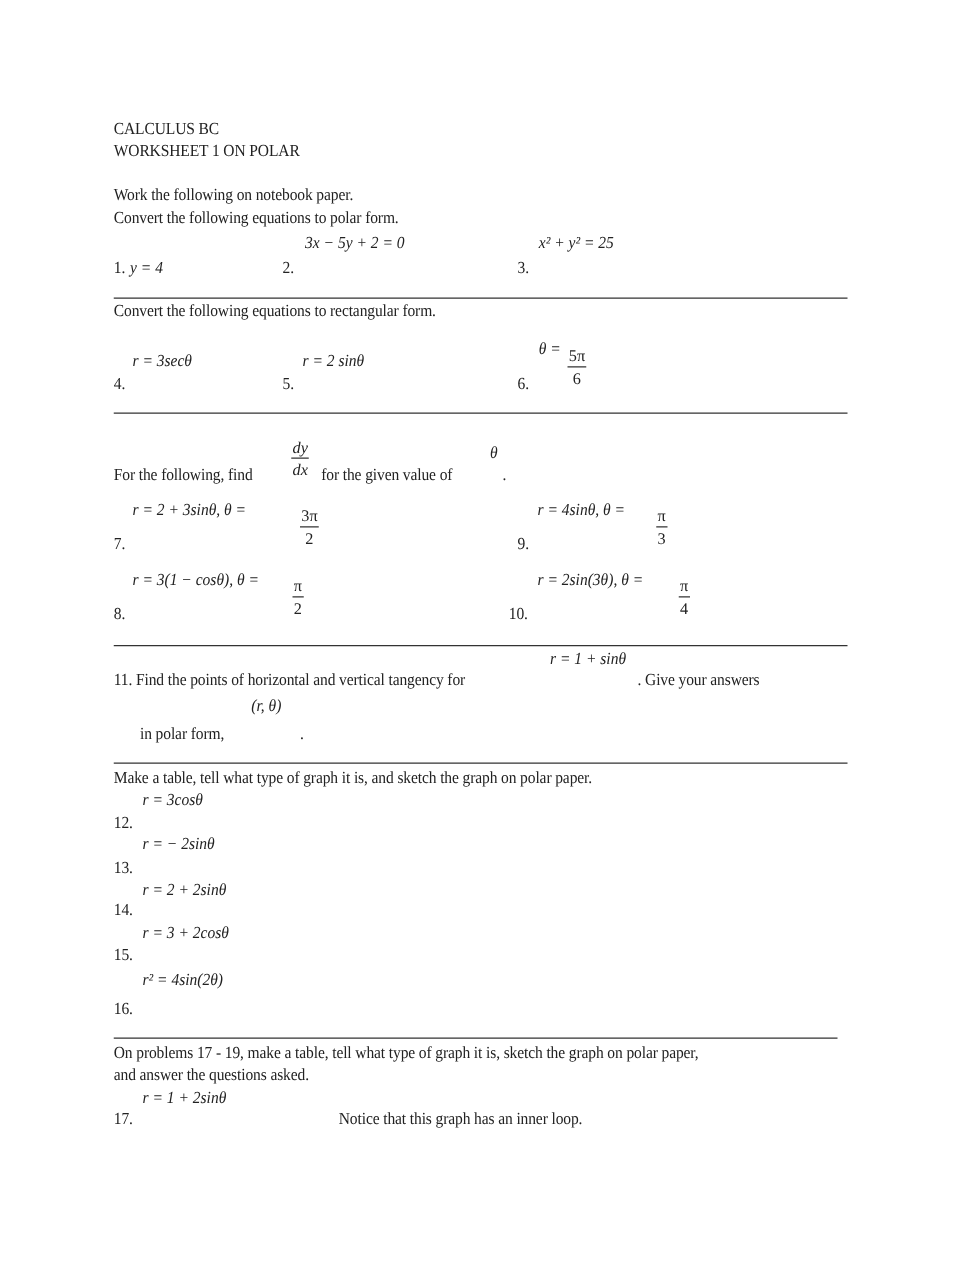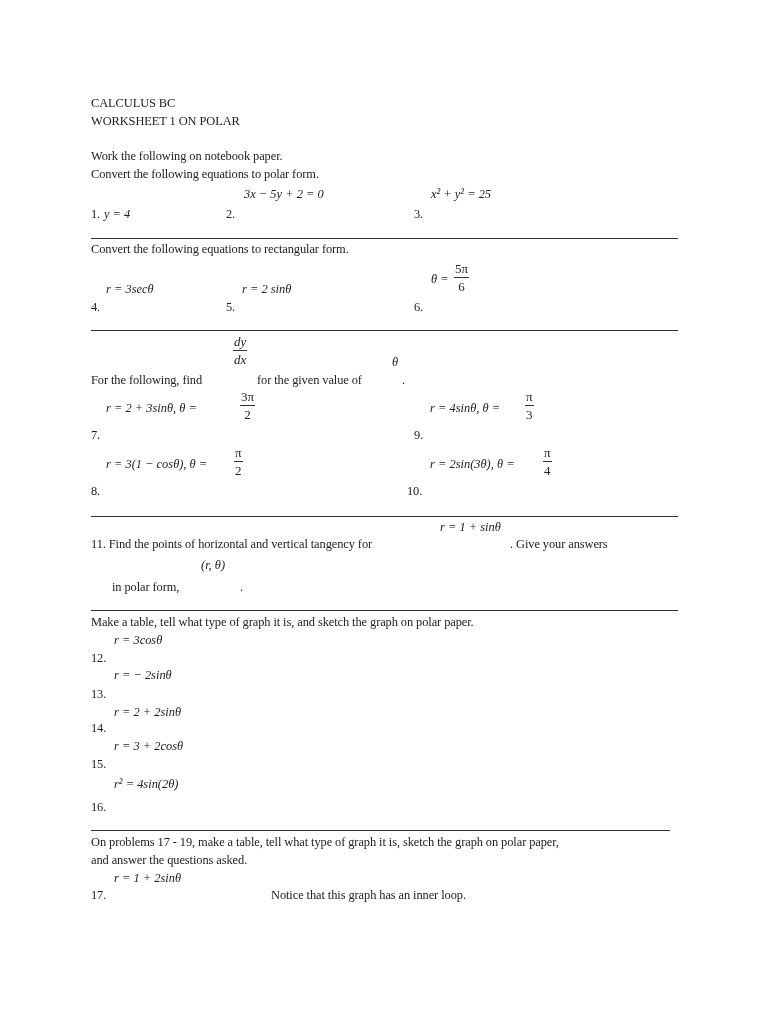--- a/index.html
+++ b/index.html
@@ -45,20 +45,21 @@
       background: #333333;
       left: 91px;
     }
     .frac {
       position: absolute;
       display: inline-block;
       text-align: center;
       font-size: 13px;
       line-height: 14px;
       font-family: "Liberation Serif", "DejaVu Serif", serif;
+      margin-top: 16px;
     }
     .frac .num {
       display: block;
       padding: 0 1px 1px 1px;
       border-bottom: 1px solid #333;
     }
     .frac .den {
       display: block;
       padding-top: 2px;
     }

